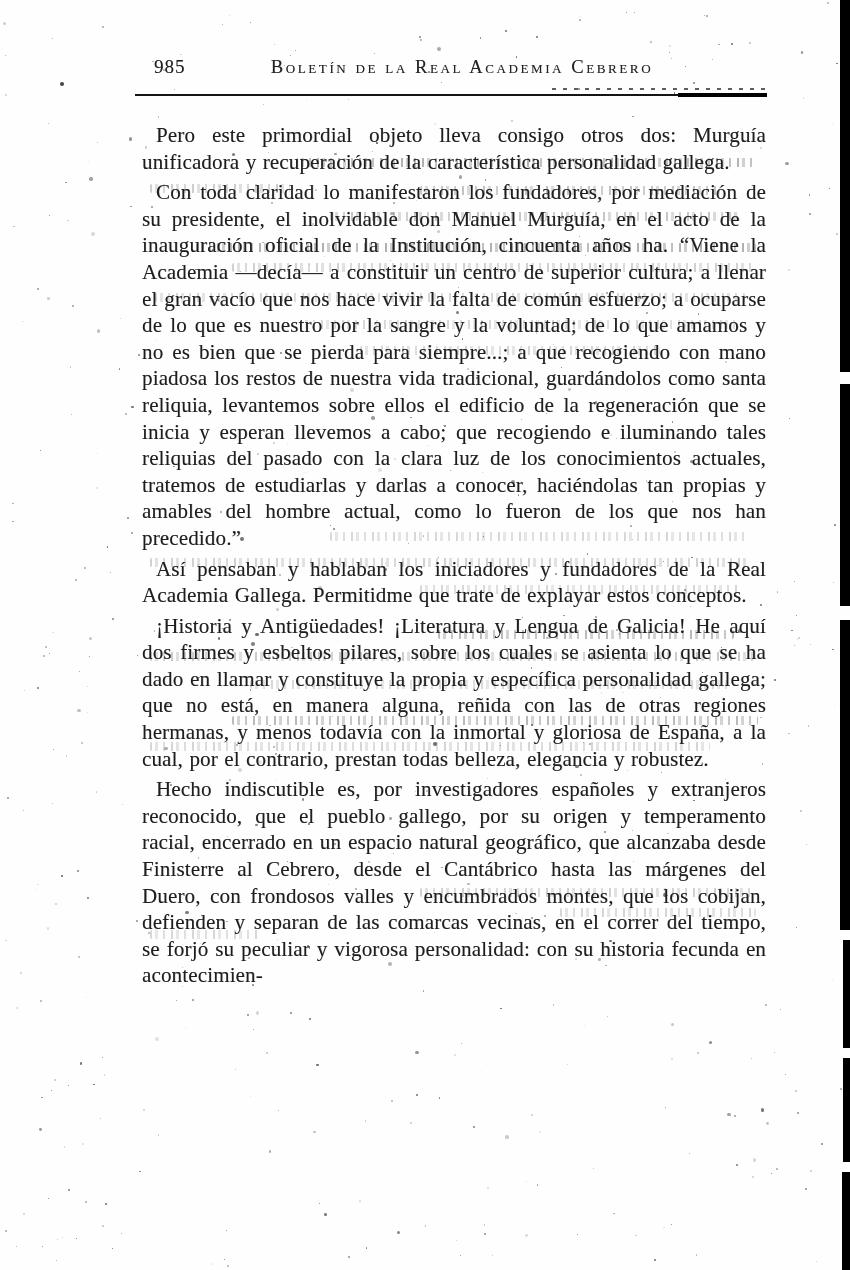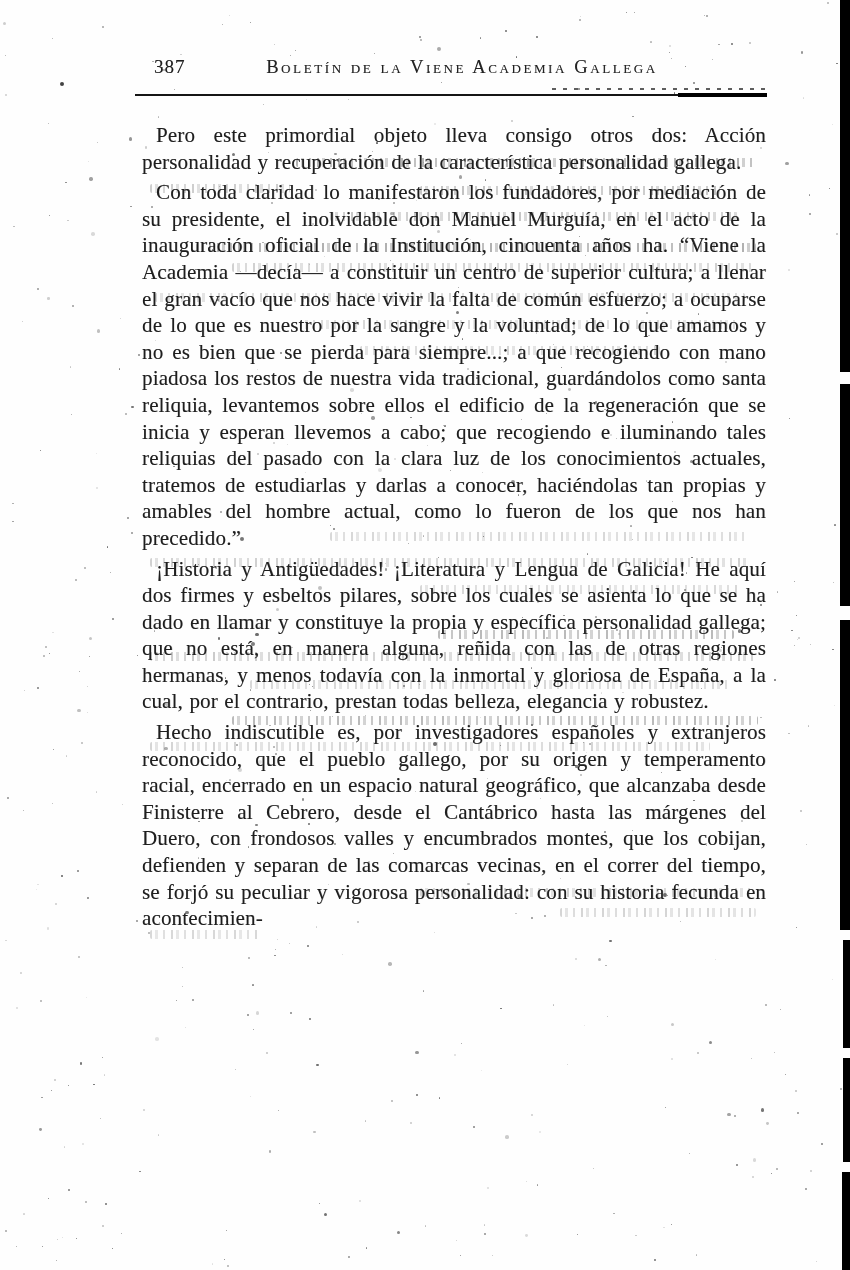--- a/index.html
+++ b/index.html
@@ -658,31 +658,32 @@
       <i style="left:150px;top:652px;width:608px;opacity:0.34"></i>
       <i style="left:250px;top:680px;width:480px;opacity:0.26"></i>
       <i style="left:232px;top:716px;width:526px;opacity:0.46"></i>
       <i style="left:150px;top:742px;width:560px;opacity:0.28"></i>
       <i style="left:420px;top:888px;width:336px;opacity:0.3"></i>
       <i style="left:560px;top:908px;width:196px;opacity:0.28"></i>
       <i style="left:150px;top:930px;width:110px;opacity:0.25"></i>
     </div>
 
   <header class="running-head">
-    <span class="page-number">387</span>
-    <span class="head-title">Boletín de la Viene Academia Gallega</span>
+    <span class="page-number">985</span>
+    <span class="head-title">Boletín de la Real Academia Cebrero</span>
   </header>
 
   <div class="head-rule"></div>
   <div class="head-rule-thick"></div>
   <div class="head-rule-dots"></div>
 
   <main class="body-text" id="body-text">
-      <p>Pero este primordial objeto lleva consigo otros dos: Acción personalidad y recuperación de la característica personalidad gallega.</p>
+      <p>Pero este primordial objeto lleva consigo otros dos: Murguía unificadora y recuperación de la característica personalidad gallega.</p>
       <p>Con toda claridad lo manifestaron los fundadores, por mediación de su presidente, el inolvidable don Manuel Murguía, en el acto de la inauguración oficial de la Institución, cincuenta años ha. “Viene la Academia —decía— a constituir un centro de superior cultura; a llenar el gran vacío que nos hace vivir la falta de común esfuerzo; a ocuparse de lo que es nuestro por la sangre y la voluntad; de lo que amamos y no es bien que se pierda para siempre...; a que recogiendo con mano piadosa los restos de nuestra vida tradicional, guardándolos como santa reliquia, levantemos sobre ellos el edificio de la regeneración que se inicia y esperan llevemos a cabo; que recogiendo e iluminando tales reliquias del pasado con la clara luz de los conocimientos actuales, tratemos de estudiarlas y darlas a conocer, haciéndolas tan propias y amables del hombre actual, como lo fueron de los que nos han precedido.”</p>
+      <p>Así pensaban y hablaban los iniciadores y fundadores de la Real Academia Gallega. Permitidme que trate de explayar estos conceptos.</p>
       <p>¡Historia y Antigüedades! ¡Literatura y Lengua de Galicia! He aquí dos firmes y esbeltos pilares, sobre los cuales se asienta lo que se ha dado en llamar y constituye la propia y específica personalidad gallega; que no está, en manera alguna, reñida con las de otras regiones hermanas, y menos todavía con la inmortal y gloriosa de España, a la cual, por el contrario, prestan todas belleza, elegancia y robustez.</p>
       <p>Hecho indiscutible es, por investigadores españoles y extranjeros reconocido, que el pueblo gallego, por su origen y temperamento racial, encerrado en un espacio natural geográfico, que alcanzaba desde Finisterre al Cebrero, desde el Cantábrico hasta las márgenes del Duero, con frondosos valles y encumbrados montes, que los cobijan, defienden y separan de las comarcas vecinas, en el correr del tiempo, se forjó su peculiar y vigorosa personalidad: con su historia fecunda en acontecimien-</p>
     </main>
 
   <div class="scan-edge" id="scan-edge">
       <i style="top:0px;height:372px;width:10px"></i>
       <i style="top:384px;height:222px;width:10px"></i>
       <i style="top:620px;height:310px;width:10px"></i>
       <i style="top:940px;height:108px;width:7px"></i>
       <i style="top:1058px;height:104px;width:7px"></i>

